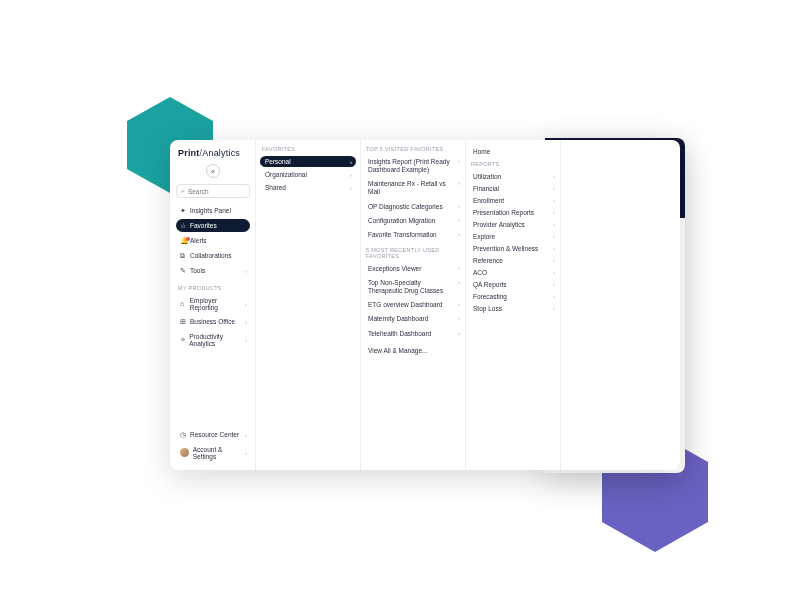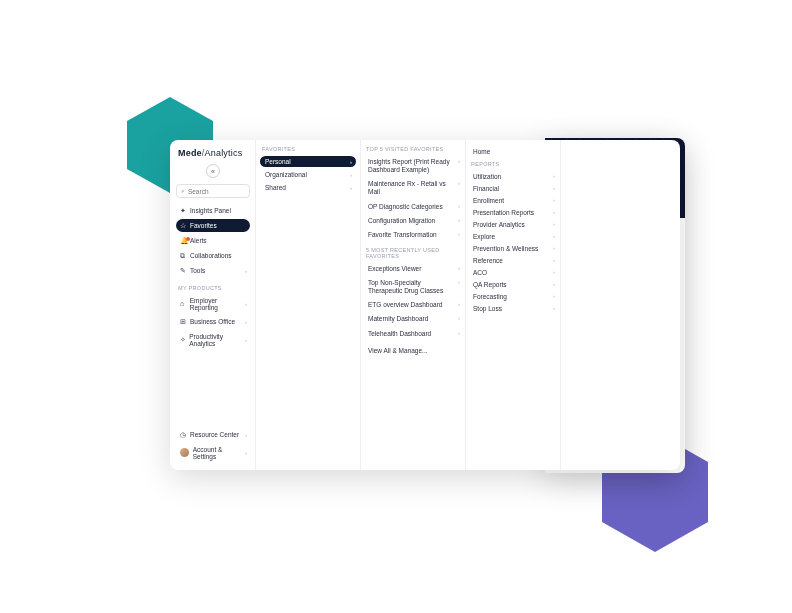--- a/index.html
+++ b/index.html
@@ -347,21 +347,21 @@
     <div class="drilldown-btn">
       <span>Drilldown</span><span class="arr">→</span>
     </div>
   </div>
 </div>
 
 <div class="app-window">
 
   <div class="sidebar">
     <div class="brand">
-      <b>Mede</b><span class="brand-slash">/</span>Analytics
+      <b>Print</b><span class="brand-slash">/</span>Analytics
     </div>
     <div class="collapse-btn">
       <span>«</span>
     </div>
     <div class="search-box">
       <span class="search-icon">⌕</span>
       <input placeholder="Search" style="">
     </div>
 
     <div class="nav-item">

